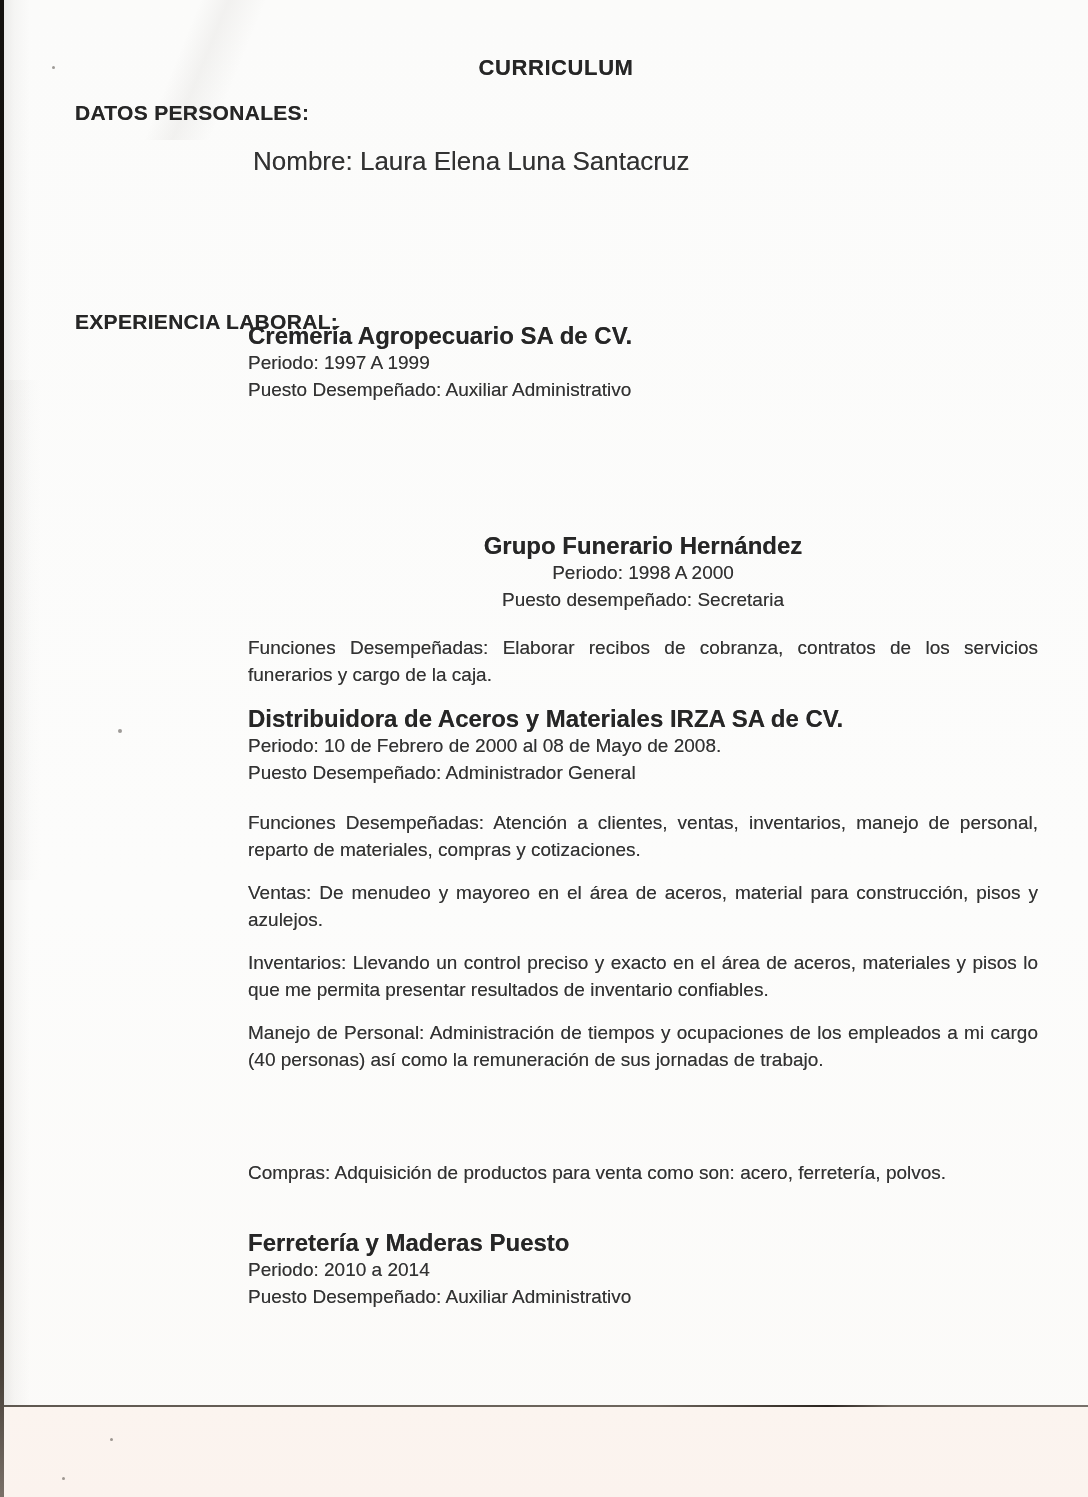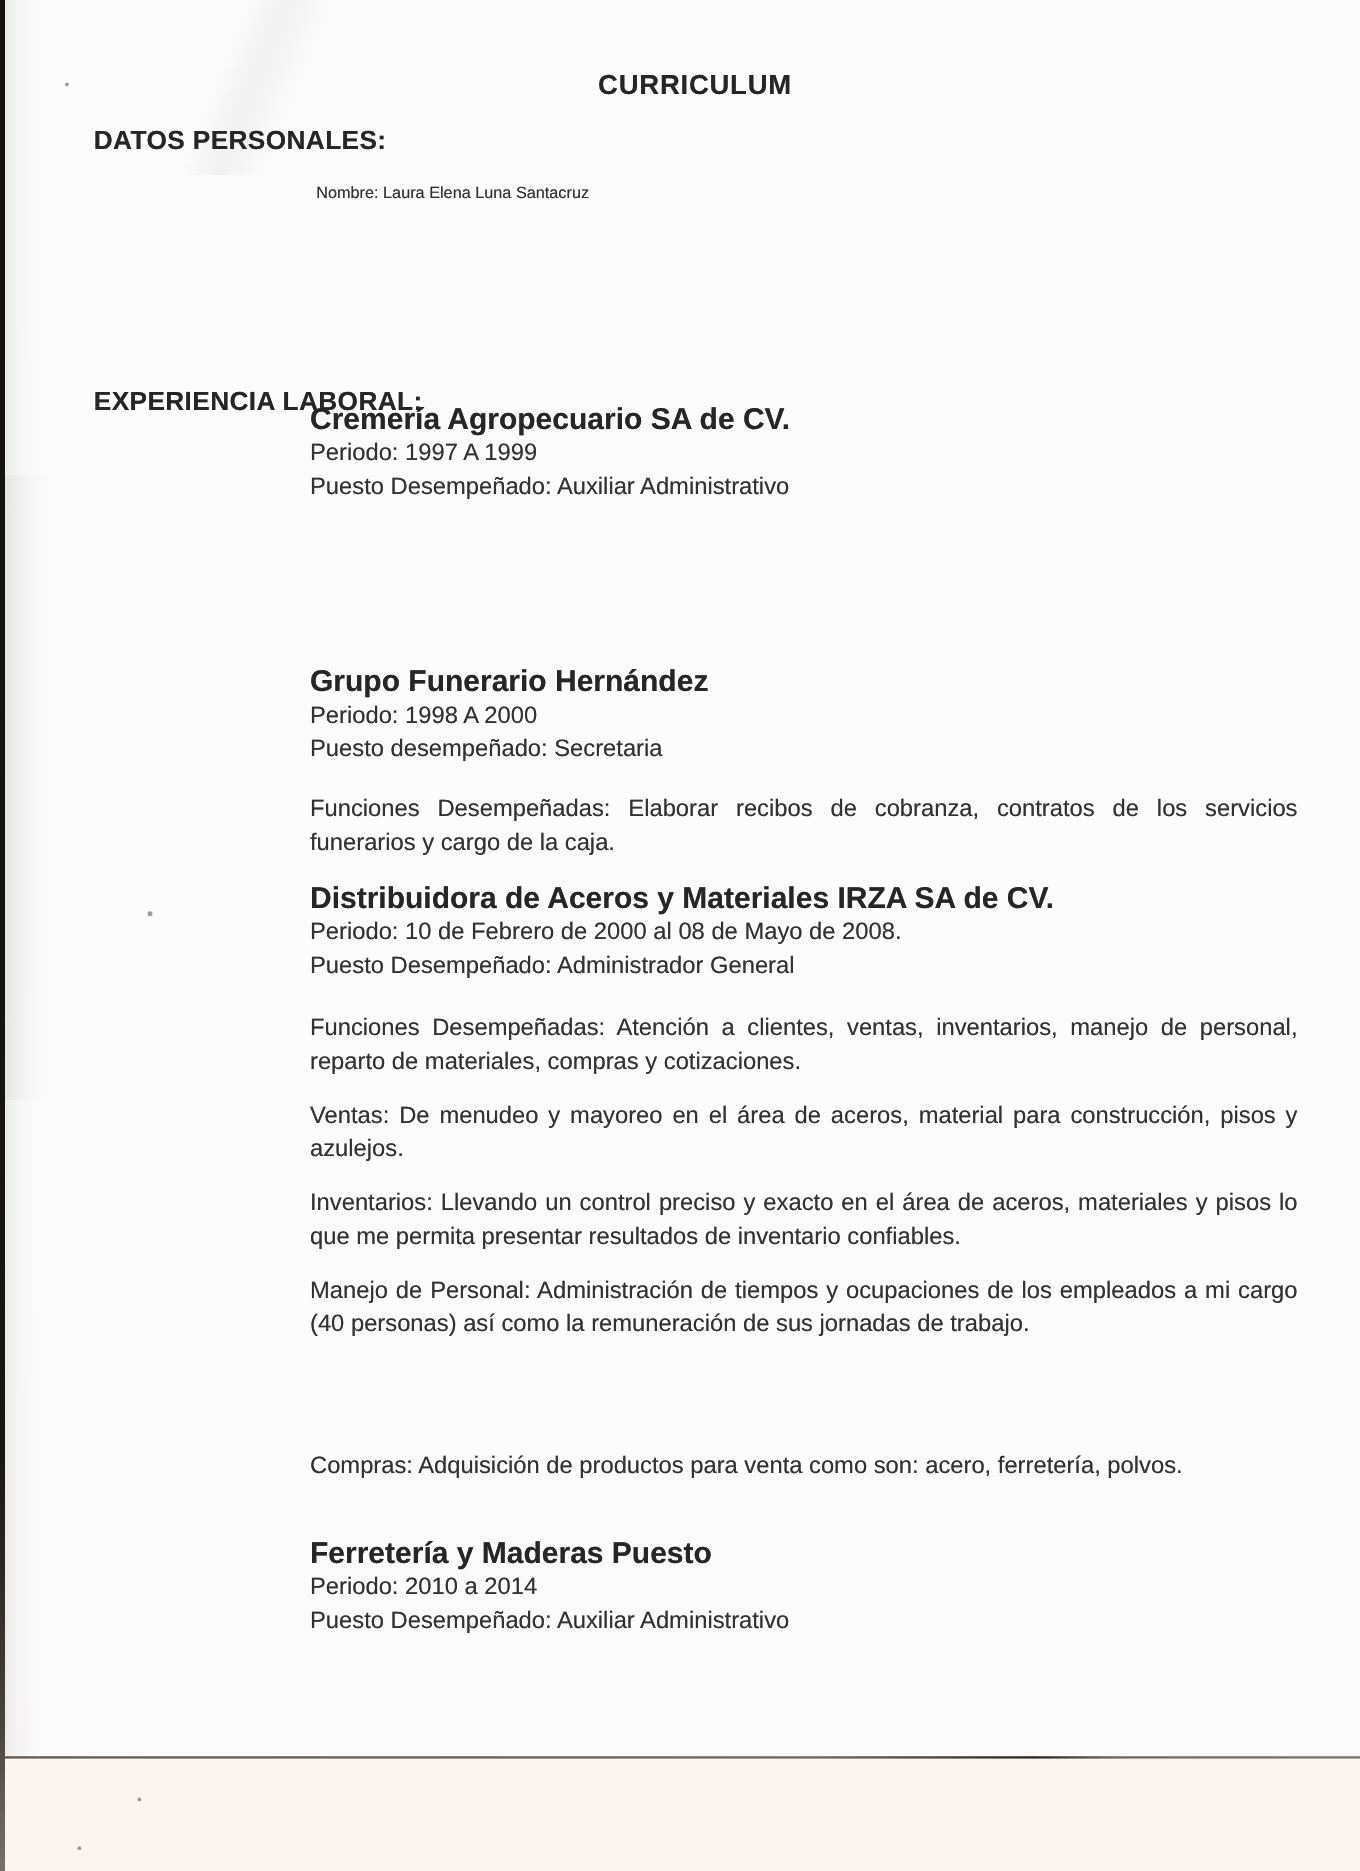--- a/index.html
+++ b/index.html
@@ -80,21 +80,21 @@
     letter-spacing: 0.3px;
     color: #262626;
     text-shadow: 0 0 0.5px rgba(30,30,30,0.6);
   }
   .heading-datos { top: 101px; }
   .heading-exp { top: 272px; margin-top: 38px; }
   .name-line {
     position: absolute;
     left: 253px;
     top: 146px;
-    font-size: 13px;
+    font-size: 26px;
     color: #323232;
     text-shadow: 0 0 0.4px rgba(40,40,40,0.55);
     text-align: center;
   }
   .job-head {
     position: absolute;
     left: 248px;
     width: 790px;
     line-height: 27px;
     font-size: 19px;
@@ -133,21 +133,21 @@
   <div class="name-line">Nombre: Laura Elena Luna Santacruz</div>
 
   <div class="sec-heading heading-exp">EXPERIENCIA LABORAL:</div>
 
   <div class="job-head" style="top:322px;">
     <div class="company">Cremería Agropecuario SA de CV.</div>
     <div class="job-line">Periodo: 1997 A 1999</div>
     <div class="job-line">Puesto Desempeñado: Auxiliar Administrativo</div>
   </div>
 
-  <div class="job-head" style="top:532px;">
+  <div class="job-head" style="top:532px;text-align:center;">
     <div class="company">Grupo Funerario Hernández</div>
     <div class="job-line">Periodo: 1998 A 2000</div>
     <div class="job-line">Puesto desempeñado: Secretaria</div>
   </div>
   <p class="para" style="top:634px;">Funciones Desempeñadas: Elaborar recibos de cobranza, contratos de los servicios funerarios y cargo de la caja.</p>
 
   <div class="job-head" style="top:705px;">
     <div class="company">Distribuidora de Aceros y Materiales IRZA SA de CV.</div>
     <div class="job-line">Periodo: 10 de Febrero de 2000 al 08 de Mayo de 2008.</div>
     <div class="job-line">Puesto Desempeñado: Administrador General</div>

